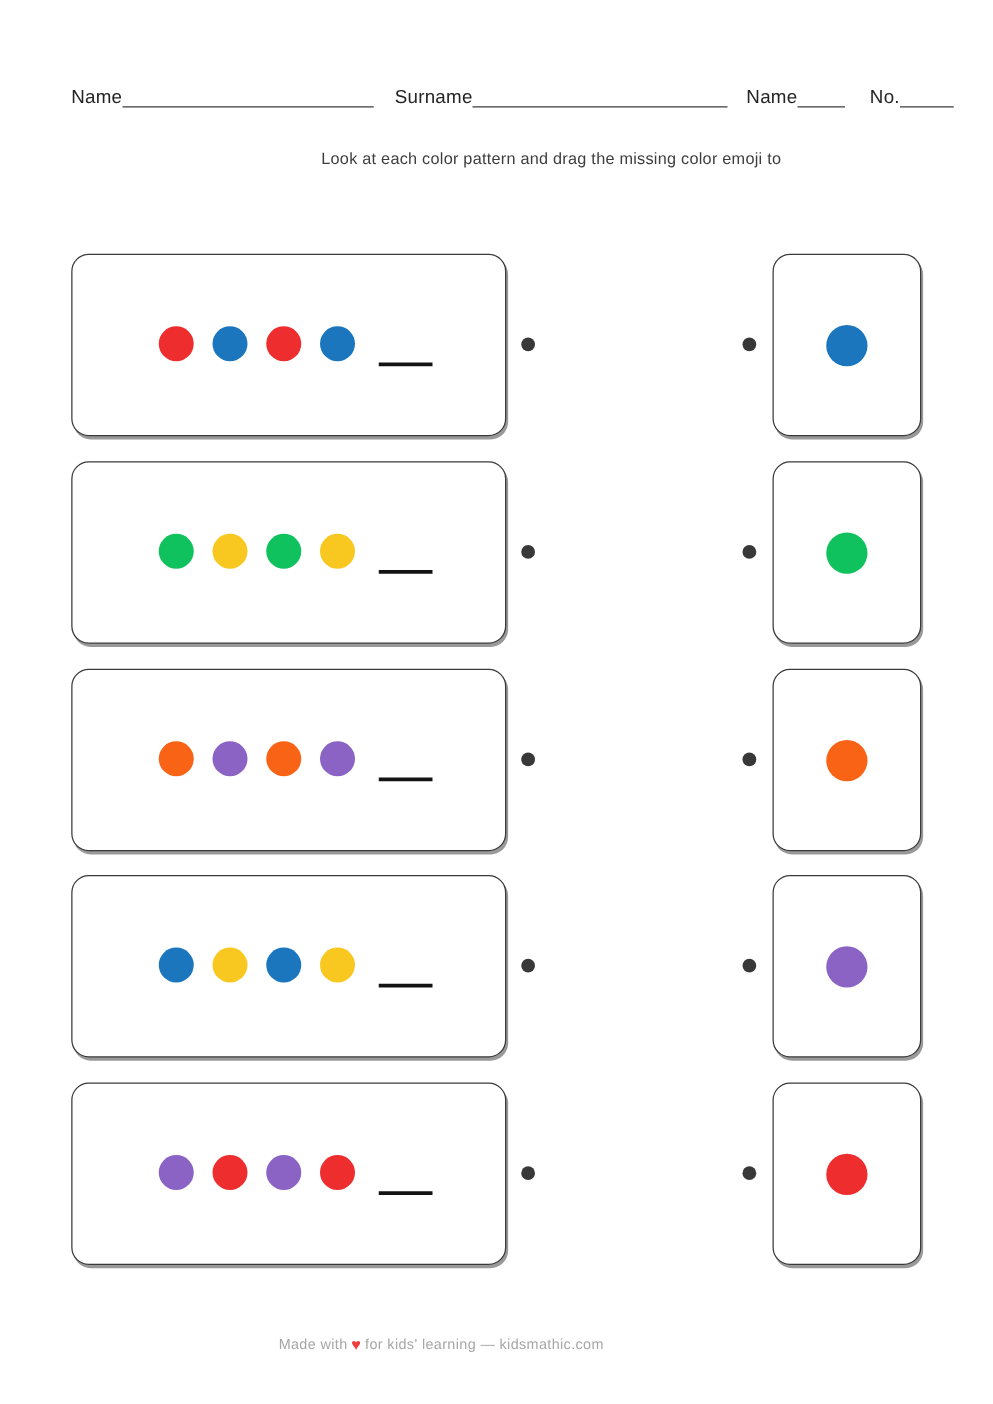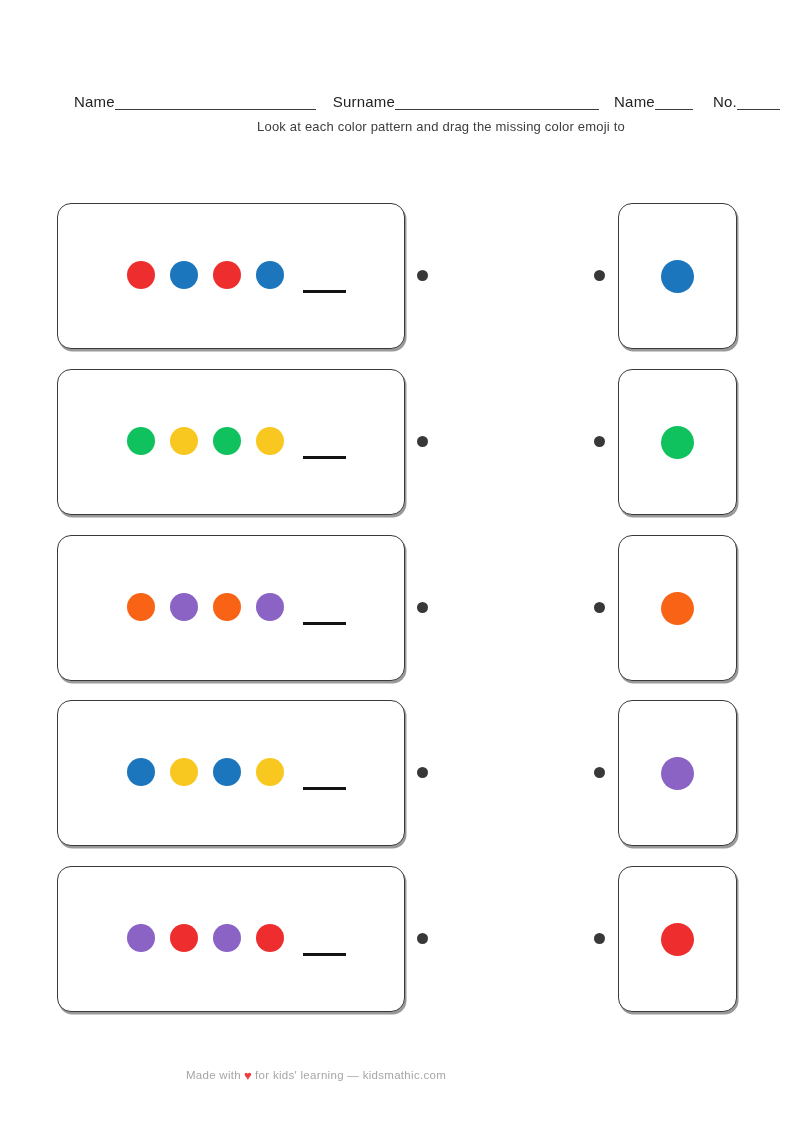--- a/index.html
+++ b/index.html
@@ -2,23 +2,23 @@
 <html><head>
 <meta charset="utf-8">
 <style>
   html,body{margin:0;padding:0;background:#fff;}
   .page{
     position:relative;width:794px;height:1123px;background:#ffffff;
     font-family:"Liberation Sans", sans-serif;overflow:hidden;margin:0 auto;
   }
   
   .header-fields{
-    position:absolute;left:74px;top:64px;width:708px;height:22px;
+    position:absolute;left:57px;top:64px;width:708px;height:22px;
     display:flex;align-items:flex-end;
-    font-size:15px;font-weight:500;color:#232323;letter-spacing:.2px;margin-top:24px;
+    font-size:15px;font-weight:500;color:#232323;letter-spacing:.2px;
   }
   .field-label{line-height:1.1;white-space:nowrap;}
   .field-line{display:inline-block;border-bottom:1.5px solid #3c3c3c;height:16px;}
   .line-name{width:201px;margin-right:17px;}
   .line-surname{width:204px;margin-right:15px;}
   .line-class{width:38px;margin-right:20px;}
   .line-no{width:43px;}
   
   .instructions{
     position:absolute;left:0;top:112px;width:794px;text-align:center;
@@ -42,21 +42,21 @@
     position:absolute;left:561px;top:0;width:119px;height:146px;background:#fff;
     border:1.6px solid #3a3a3a;border-radius:14px;
     box-shadow:1.5px 2.5px 0 rgba(70,70,70,.55);
     box-sizing:border-box;
     display:flex;align-items:center;justify-content:center;
   }
   .adot{width:33px;height:33px;border-radius:50%;}
   
   .footer{
     position:absolute;left:0;top:1069px;width:632px;text-align:center;
-    font-size:11.5px;color:#a6a6a6;letter-spacing:.3px;
+    font-size:11.5px;color:#a6a6a6;letter-spacing:.3px;padding-left:37px;
   }
   .footer .heart{font-size:13px;line-height:1;vertical-align:-1px;padding:0 3px;}
 </style>
 </head>
 <body>
 
 <div class="page">
 
   <div class="header-fields">
     <span class="field-label">Name</span>

